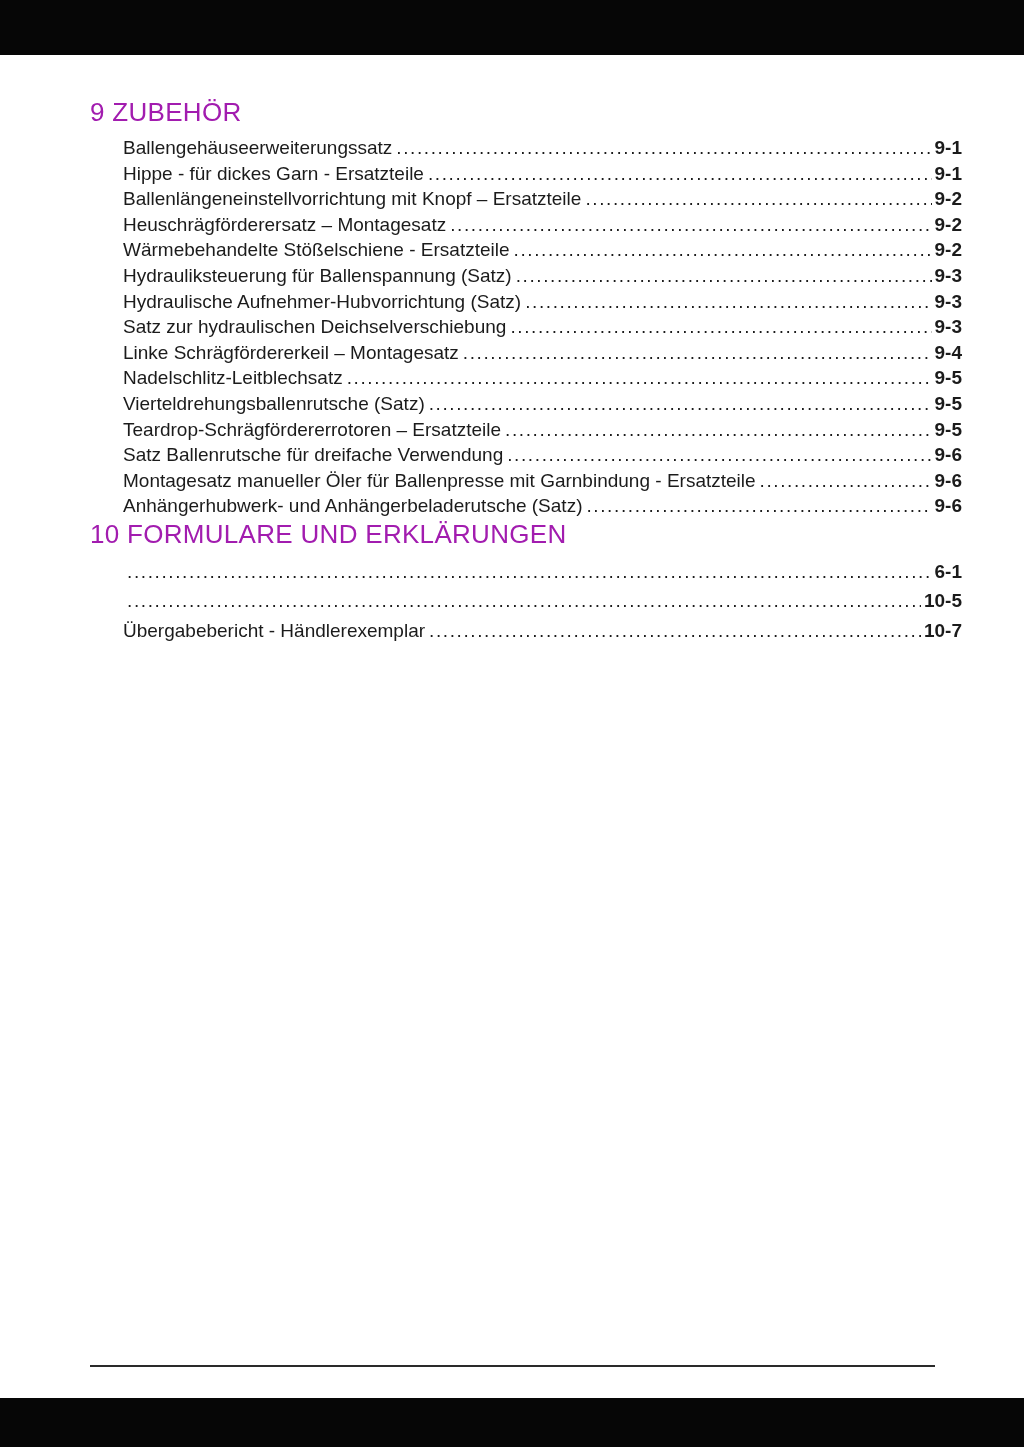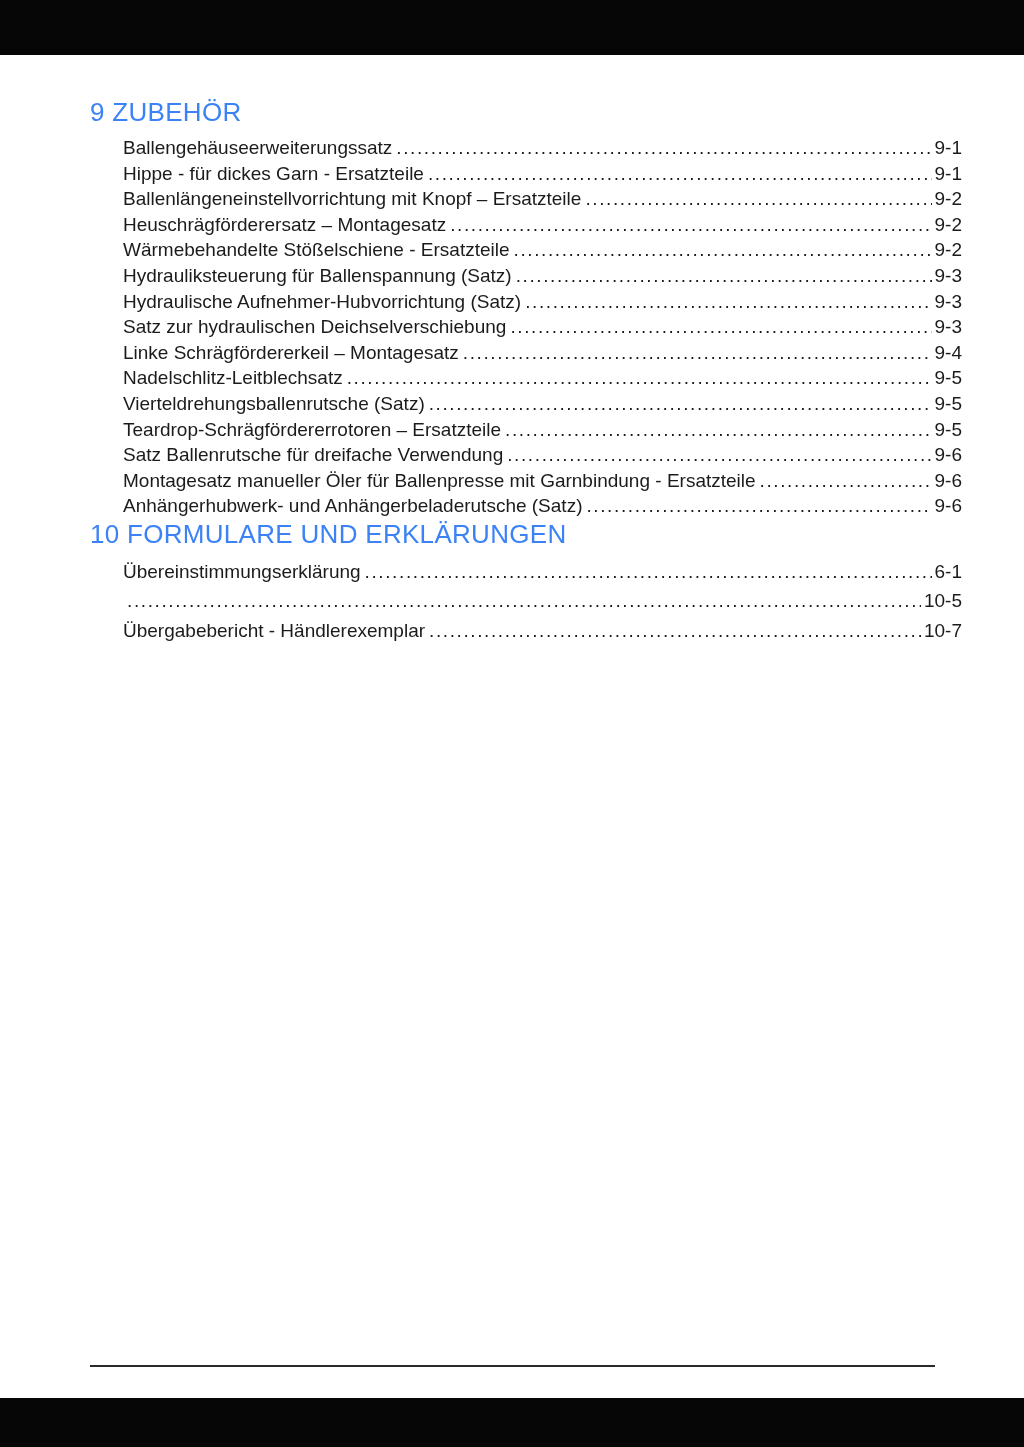--- a/index.html
+++ b/index.html
@@ -33,21 +33,21 @@
   }
   .content {
     position: absolute;
     top: 55px; left: 0; right: 0;
     padding: 42px 62px 0 90px;
   }
   .toc-section { margin-bottom: 0; }
   .section-title {
     font-size: 26px;
     font-weight: 400;
-    color: #3b82f6;
+    color: #a21caf;
     letter-spacing: 0.3px;
     margin-bottom: 7px;
   }
   .entries { padding-left: 33px; }
   .toc-row {
     display: flex;
     align-items: baseline;
     font-size: 19px;
     line-height: 25.6px;
     justify-content: space-between;
@@ -57,21 +57,21 @@
     flex: 1;
     overflow: hidden;
     white-space: nowrap;
     margin: 0 3px 0 4px;
     min-width: 12px;
   }
   .toc-row .dots::after {
     content: "..........................................................................................................................................................................................................................";
     letter-spacing: 1.6px;
   }
-  .toc-row .pagenum { white-space: nowrap; }
+  .toc-row .pagenum { white-space: nowrap; font-weight: bold; }
   .section-1 { }
   .section-1 .toc-row { line-height: 29.5px; }
 </style>
 </head>
 <body>
 
 <div class="top-bar"></div>
 
 <div class="content">
   <div id="sections">
@@ -167,21 +167,20 @@
     <span class="dots"></span>
     <span class="pagenum">9-6</span>
   </div>
 </div>
   </section>
 
   <section class="toc-section section-1">
     <h2 class="section-title">10 FORMULARE UND ERKLÄRUNGEN</h2>
     <div class="entries">
   <div class="toc-row">
-    <span class="label">Übereinstimmungserklärung</span>
     <span class="dots"></span>
     <span class="pagenum">6-1</span>
   </div>
 
   <div class="toc-row">
     <span class="dots"></span>
     <span class="pagenum">10-5</span>
   </div>
 
   <div class="toc-row">

